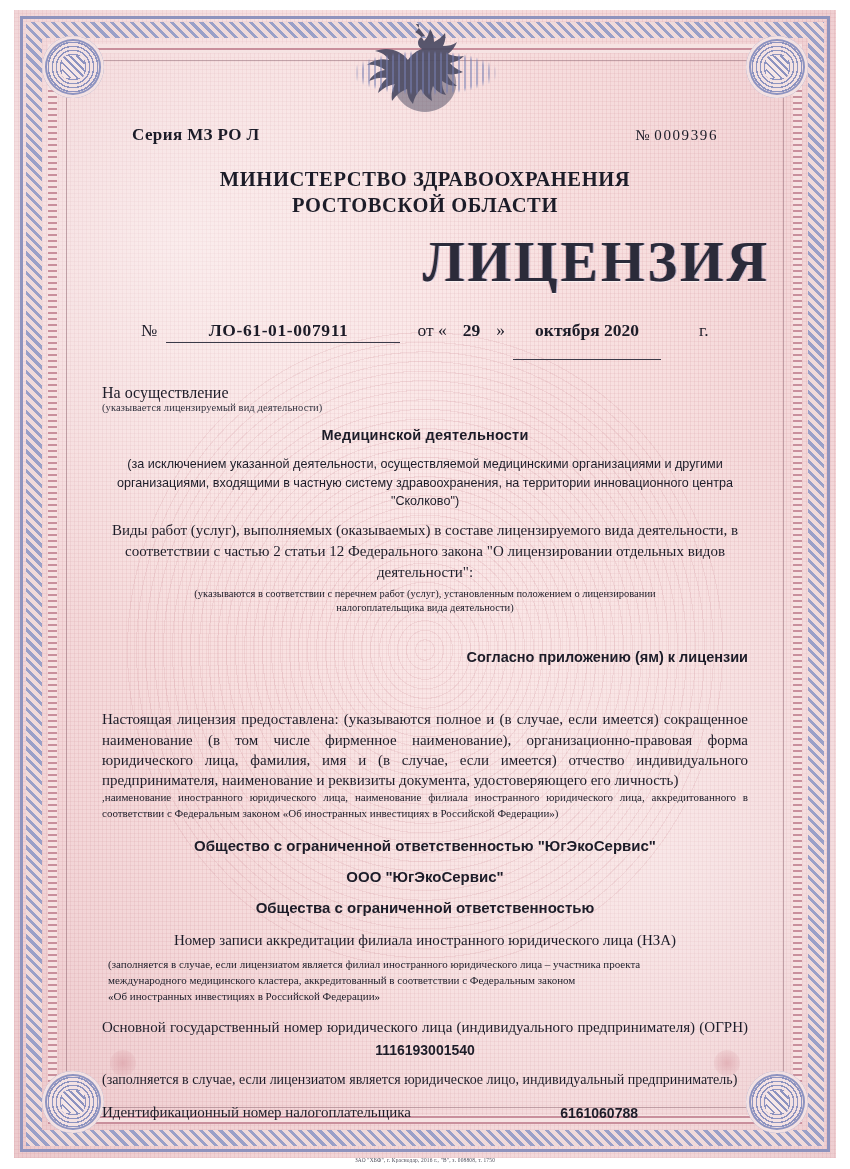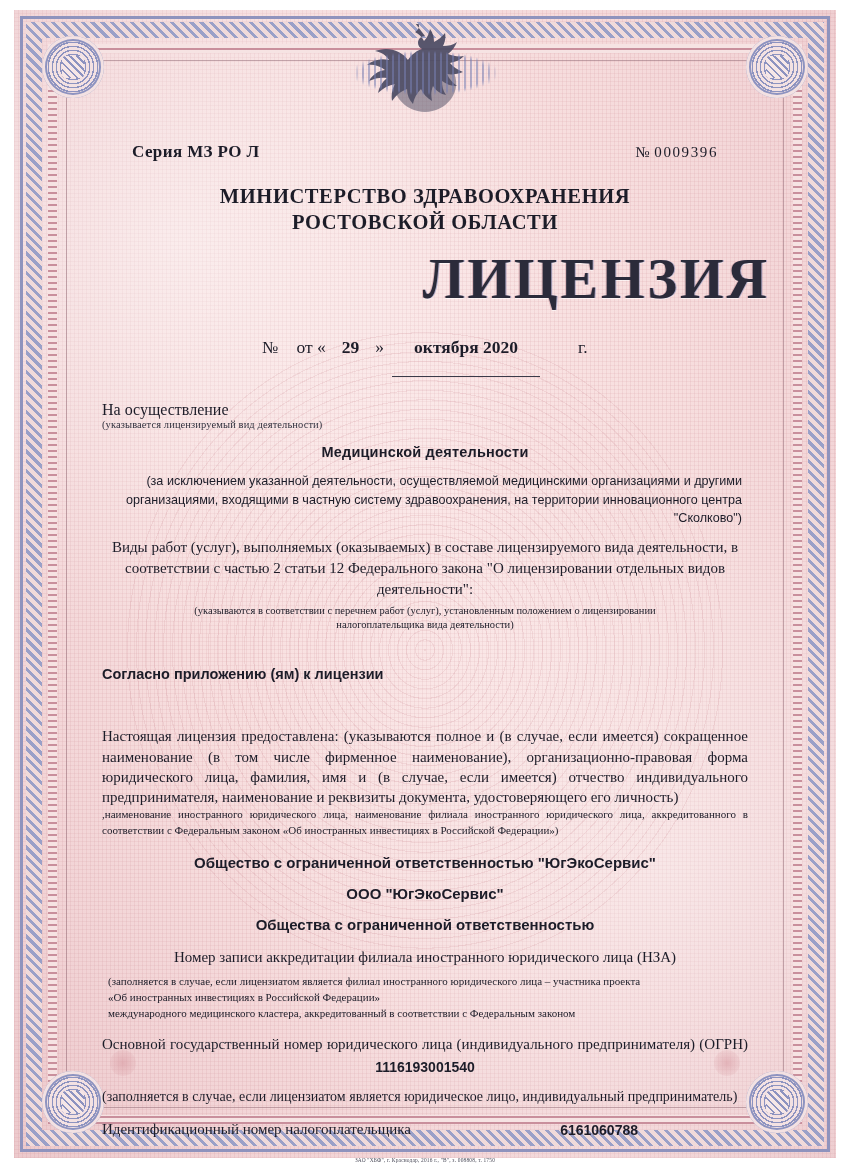--- a/index.html
+++ b/index.html
@@ -139,21 +139,21 @@
     border-radius: 50%;
     background: radial-gradient(circle, rgba(214,150,158,0.55) 0%, rgba(214,150,158,0.15) 70%, rgba(255,255,255,0) 100%);
     top: 1050px;
   }
   .dot-l { left: 110px; }
   .dot-r { right: 110px; }
 
   
   .content {
     position: absolute;
-    left: 80px; top: 78px;
+    left: 80px; top: 61px;
     width: 690px;
     height: 1030px;
     color: #1c1c28;
   }
   .serial-row {
     display: flex;
     justify-content: space-between;
     align-items: baseline;
     padding: 64px 52px 0 52px;
     font-size: 17px;
@@ -232,41 +232,41 @@
   .activity {
     margin-top: 14px;
     text-align: center;
     font-family: "Liberation Sans", sans-serif;
     font-weight: bold;
     font-size: 14.5px;
     letter-spacing: 0.2px;
   }
   .activity-note {
     margin-top: 12px;
-    text-align: right;
+    text-align: center;
     font-family: "Liberation Sans", sans-serif;
     font-size: 12.6px;
     line-height: 1.45;
     padding: 0 6px;
   }
   .works {
     margin-top: 10px;
     text-align: center;
     font-size: 15px;
     line-height: 1.4;
   }
   .works-hint {
     margin-top: 4px;
     text-align: center;
     font-size: 10.5px;
     line-height: 1.35;
   }
   .appendix {
     margin-top: 34px;
-    text-align: left;
+    text-align: right;
     font-family: "Liberation Sans", sans-serif;
     font-weight: bold;
     font-size: 14.5px;
   }
 
   .granted {
     margin-top: 44px;
     font-size: 15px;
     line-height: 1.35;
     text-align: justify;
@@ -399,20 +399,21 @@
 
     <div class="ministry">
       <div>МИНИСТЕРСТВО ЗДРАВООХРАНЕНИЯ</div>
       <div>РОСТОВСКОЙ ОБЛАСТИ</div>
     </div>
 
     <div class="title-lic">ЛИЦЕНЗИЯ</div>
 
     <div class="numline">
       <span class="nsym">№</span>
+      <span class="licnum">ЛО-61-01-007911</span>
       <span class="ot">от «</span>
       <span class="day">29</span>
       <span>»</span>
       <span class="month">октября 2020</span>
       <span class="gsuffix">г.</span>
     </div>
 
     <div class="section">
       <div class="lbl-plain">На осуществление</div>
       <div class="hint">(указывается лицензируемый вид деятельности)</div>
@@ -431,22 +432,22 @@
         <span>Настоящая лицензия предоставлена: (указываются полное и (в случае, если имеется) сокращенное наименование (в том числе фирменное наименование), организационно-правовая форма юридического лица, фамилия, имя и (в случае, если имеется) отчество индивидуального предпринимателя, наименование и реквизиты документа, удостоверяющего его личность)</span>
         <span class="small">,наименование иностранного юридического лица, наименование филиала иностранного юридического лица, аккредитованного в соответствии с Федеральным законом «Об иностранных инвестициях в Российской Федерации»)</span>
       </div>
       <div class="org-name">Общество с ограниченной ответственностью "ЮгЭкоСервис"</div>
       <div class="org-short">ООО "ЮгЭкоСервис"</div>
       <div class="org-form">Общества с ограниченной ответственностью</div>
 
       <div class="nza">Номер записи аккредитации филиала иностранного юридического лица (НЗА)</div>
       <div class="nza-hint">
         <div>(заполняется в случае, если лицензиатом является филиал иностранного юридического лица – участника проекта</div>
+        <div>международного медицинского кластера, аккредитованный в соответствии с Федеральным законом</div>
         <div>«Об иностранных инвестициях в Российской Федерации»</div>
-        <div>международного медицинского кластера, аккредитованный в соответствии с Федеральным законом</div>
       </div>
 
       <div class="ogrn">Основной государственный номер юридического лица (индивидуального предпринимателя) (ОГРН)</div>
       <div class="ogrn-val">1116193001540</div>
 
       <div class="inn-hint">(заполняется в случае, если лицензиатом является юридическое лицо, индивидуальный предприниматель)</div>
       <div class="inn-row">
         <span class="inn-label">Идентификационный номер налогоплательщика</span>
         <span class="inn-val">6161060788</span>
       </div>

